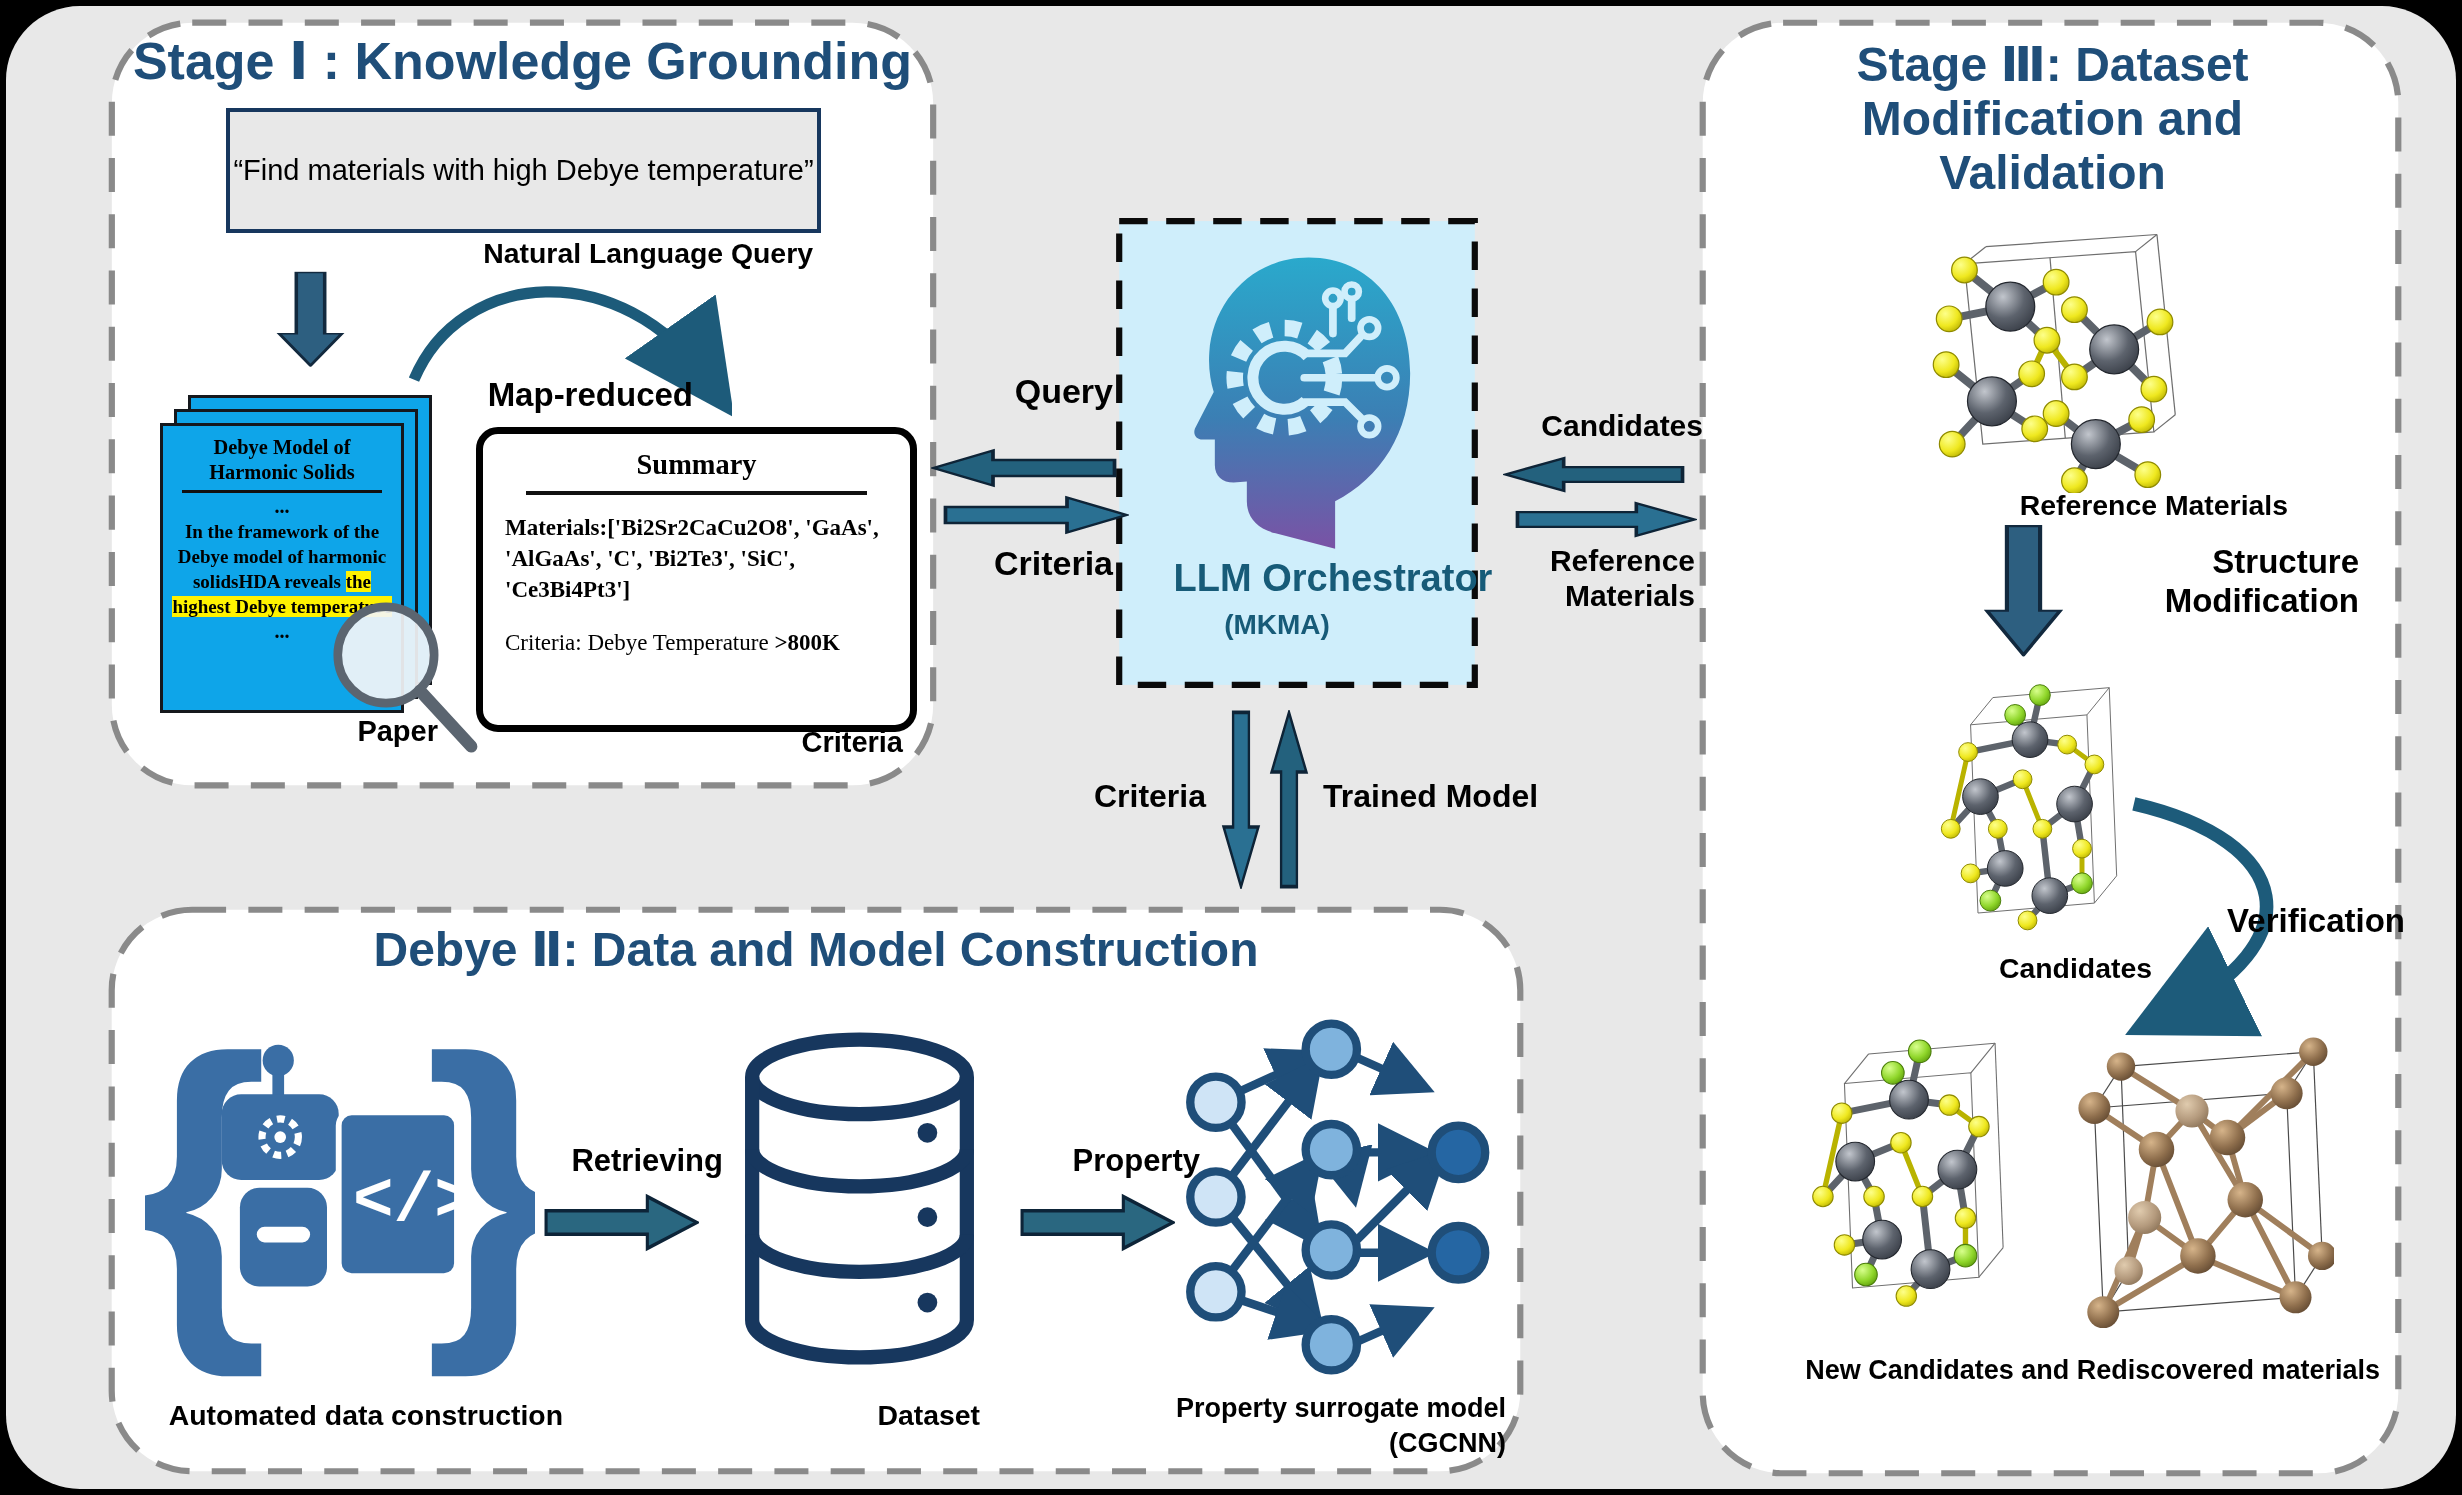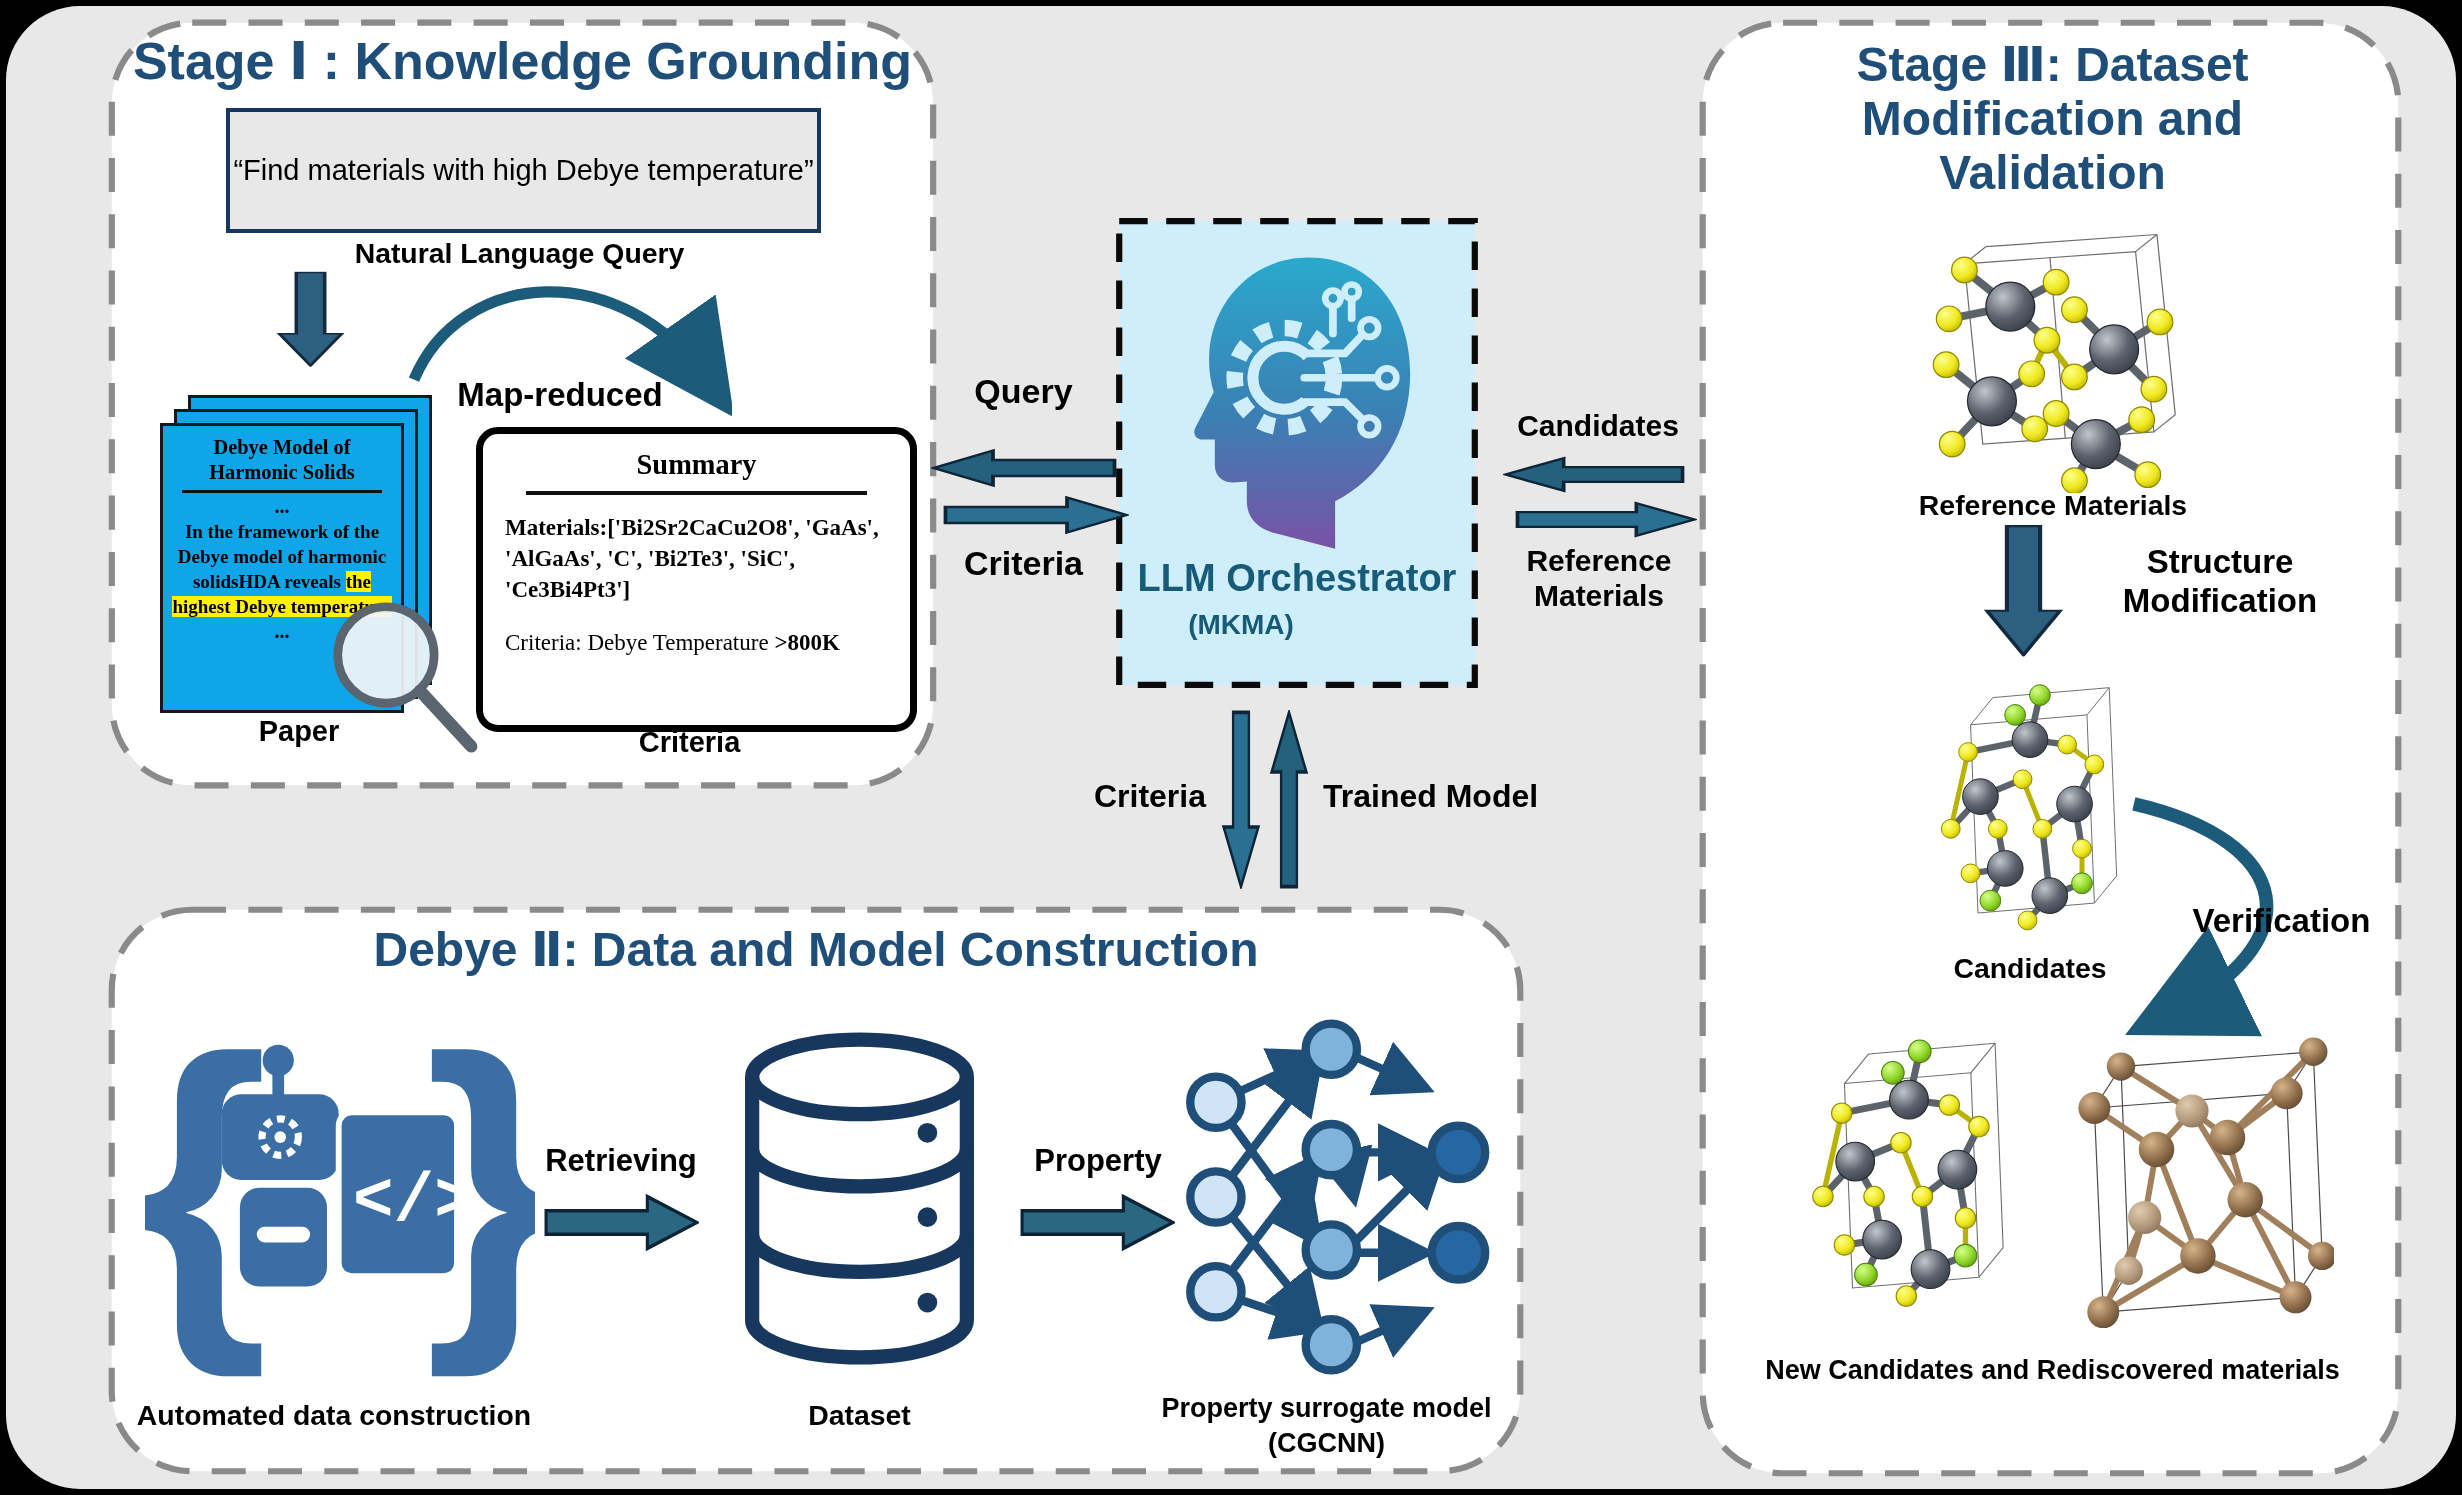--- a/index.html
+++ b/index.html
@@ -1,28 +1,28 @@
 <!DOCTYPE html>
 <html style="font-size:10px"><head>
 <meta charset="utf-8">
 <style>
   html,body{margin:0;padding:0;background:#000;}
   #canvas{position:relative;width:2462px;height:1495px;background:#000;overflow:hidden;
           font-family:"Liberation Sans","DejaVu Sans",sans-serif;}
   #field{position:absolute;left:6.2px;top:6.2px;right:6.2px;bottom:6.2px;background:#e8e8e8;border-radius:74px;}
   .abs{position:absolute;}
   .boxsvg{position:absolute;overflow:visible;}
-  .label{position:absolute;font-weight:bold;color:#000;text-align:center;line-height:1.18;}
+  .label{position:absolute;font-weight:bold;color:#000;text-align:right;line-height:1.18;}
   .stage-title{position:absolute;font-weight:bold;color:#1f4e79;text-align:center;line-height:1.12;}
   .serif{font-family:"Liberation Serif","DejaVu Serif",serif;}
   .querybox{position:absolute;background:#e8e8e8;border:4.3px solid #17375e;display:flex;align-items:center;justify-content:center;text-align:center;color:#000;}
   .page{position:absolute;width:238px;height:284px;background:#0ea5e9;border:3.7px solid #15181d;}
   .summary{position:absolute;background:#fff;border:7.4px solid #000;border-radius:22px;}
   .hl{background:#fff200;}
-  .mkmacontent{position:absolute;text-align:center;font-weight:bold;color:#175b78;}
+  .mkmacontent{position:absolute;text-align:center;font-weight:bold;color:#175b78;margin-left:36px;}
 </style>
 </head>
 <body>
 
 <div id="canvas">
 <div id="field"></div>
 
 <svg width="0" height="0" style="position:absolute">
   <defs>
     <symbol id="blockArrowRight" viewBox="0 0 300 100" preserveAspectRatio="none">

